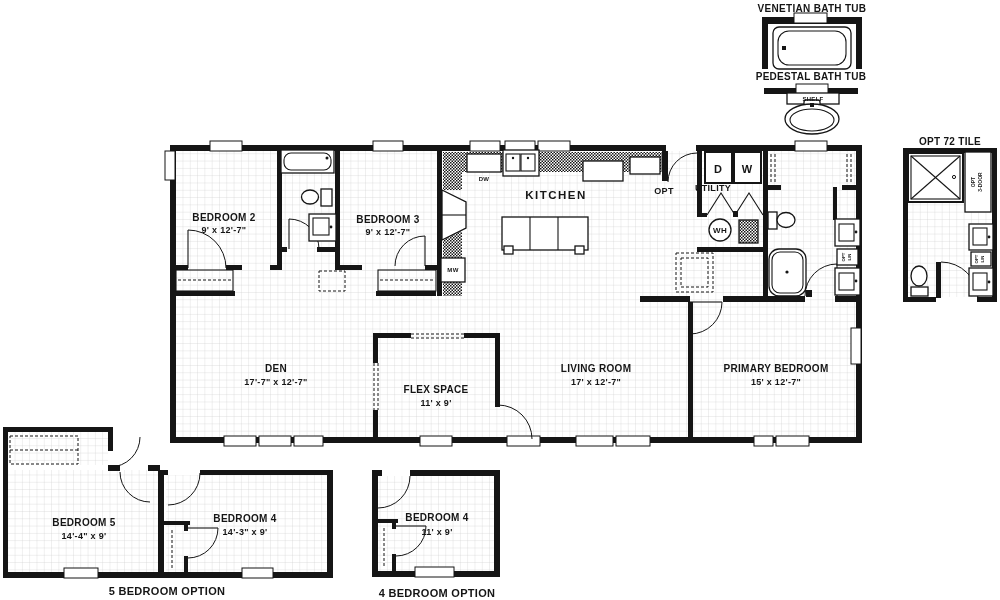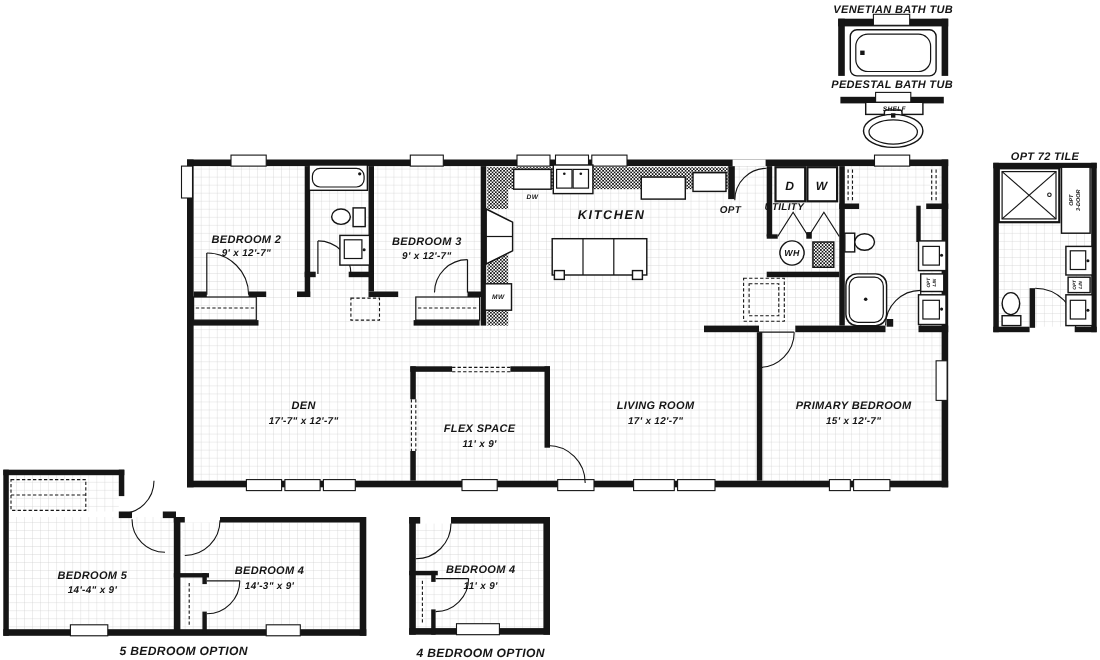--- a/index.html
+++ b/index.html
@@ -1,16 +1,16 @@
 <!DOCTYPE html>
 <html><head>
 <meta charset="utf-8">
 <style>
   html,body{margin:0;padding:0;background:#fff;}
-  .stage{position:relative;width:1000px;height:600px;background:#fff;overflow:hidden;font-style:italic;}
+  .stage{position:relative;width:1000px;height:600px;background:#fff;overflow:hidden;}
   svg text{
     font-family:"Liberation Sans",sans-serif;
     font-weight:bold;
     fill:#151515;
     letter-spacing:.3px;
   }
   .t10{font-size:10px;} .t11{font-size:11px;} .t12{font-size:11.5px;letter-spacing:1.5px;}
   .t9{font-size:9px;} .t8{font-size:8px;} .t6{font-size:6px;} .t5{font-size:5px;letter-spacing:0;} .t4{font-size:4.3px;letter-spacing:0;}
   .wall{fill:#151515;}
   .fx{fill:#fff;stroke:#151515;stroke-width:1.3;}

